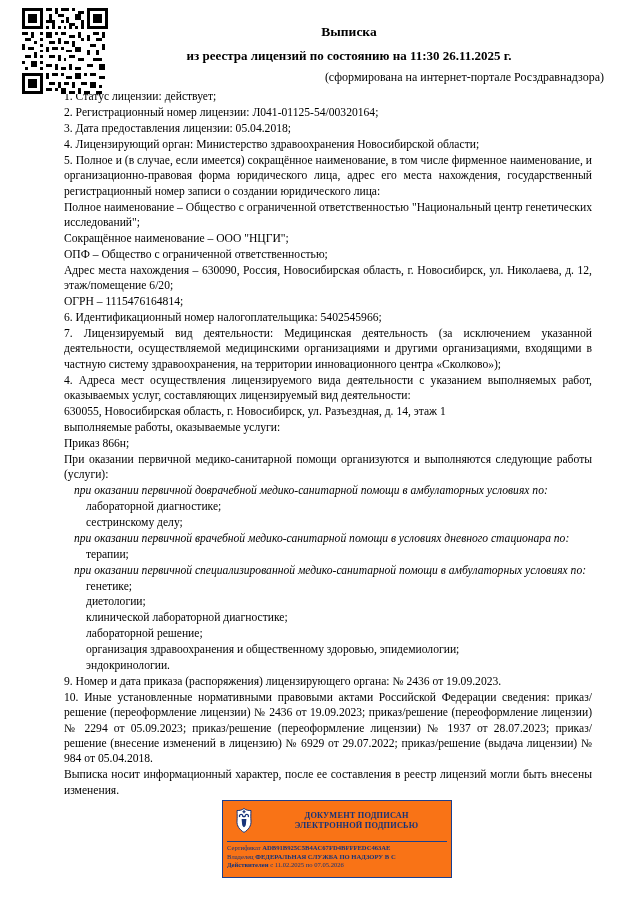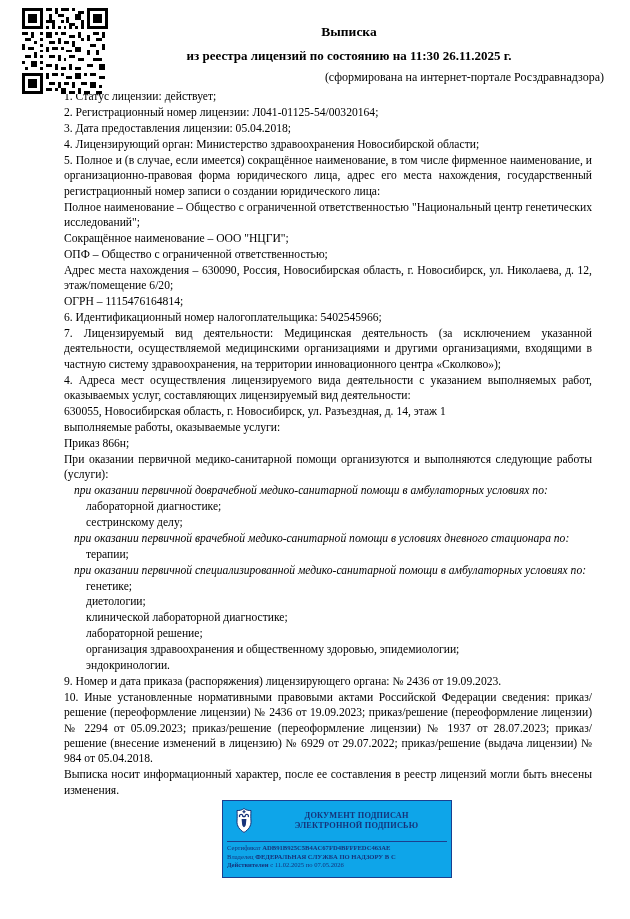--- a/index.html
+++ b/index.html
@@ -73,21 +73,21 @@
   .nowrap-just { text-align: left; }
 
   
   .stamp {
     position: absolute;
     left: 222px;
     top: 800px;
     width: 230px;
     height: 78px;
     border: 1px solid #1b3f8f;
-    background: #0ea5e9;
+    background: #f97316;
     color: #16337a;
     display: flex;
     flex-direction: column;
     padding: 3px 4px 2px 4px;
   }
   .stamp-top {
     display: flex;
     align-items: center;
     gap: 5px;
   }

